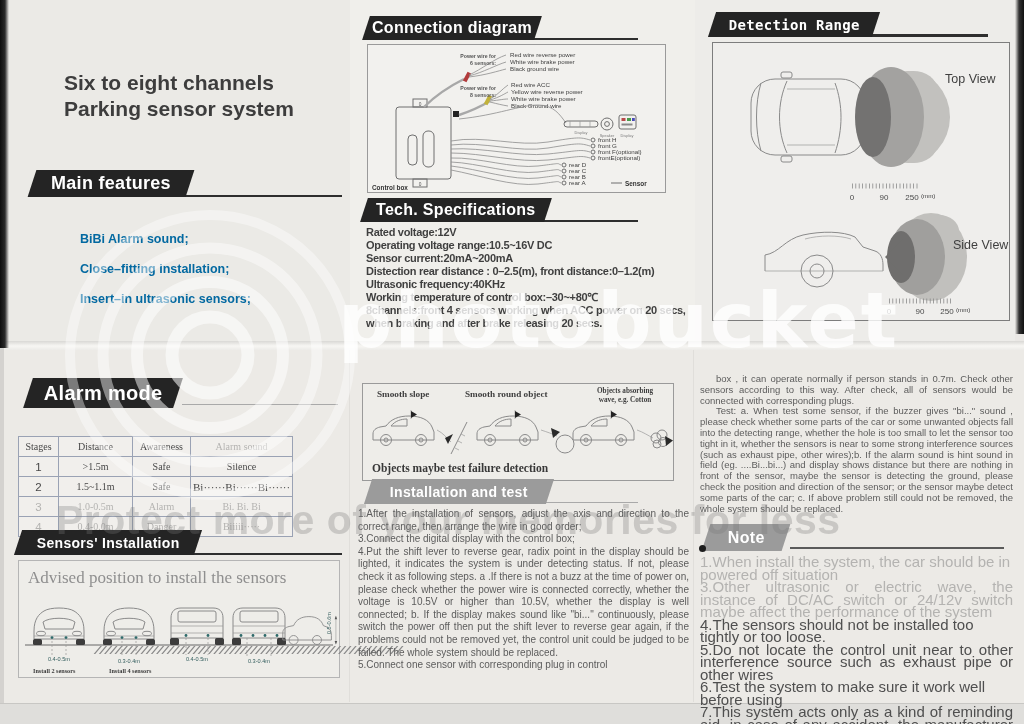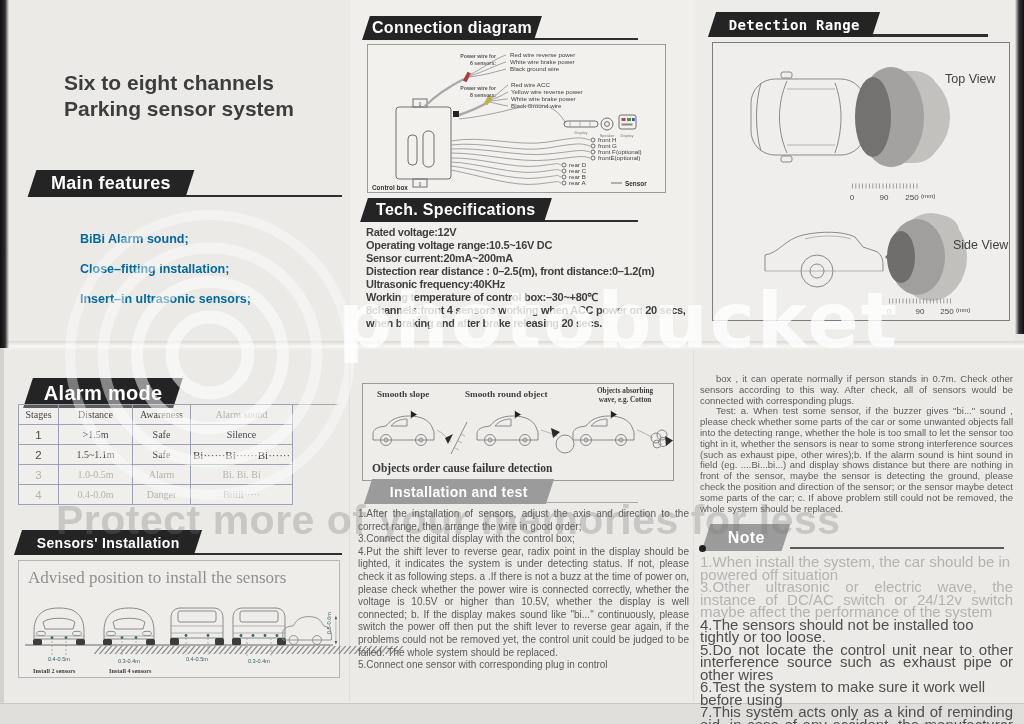--- a/index.html
+++ b/index.html
@@ -22,21 +22,21 @@
   .rule{position:absolute;background:#2e2e2e;z-index:9;}
   .rule.lt{background:#a9a9a9;}
   
   .txt{position:absolute;color:#5c5c5c;z-index:10;}
   .just{text-align:justify;}
   .bold{font-weight:bold;}
   .ser{font-family:"Liberation Serif",serif;}
   .fade{color:#b4b3b1;}
   .box{position:absolute;border:1px solid #9a9a9a;z-index:8;background:rgba(255,255,255,0.15);}
   
-  table.alarm{position:absolute;left:18px;top:404px;border-collapse:collapse;z-index:10;
+  table.alarm{position:absolute;left:18px;top:436px;border-collapse:collapse;z-index:10;
       font-family:"Liberation Serif",serif;color:#474747;background:rgba(255,255,255,0.25);}
   table.alarm th,table.alarm td{border:1px solid #9aa2b4;text-align:center;font-weight:normal;
       font-size:10px;padding:0 2px;height:19px;}
   table.alarm td.stage{font-family:"Liberation Sans",sans-serif;font-size:11.5px;}
   
   svg{overflow:visible;}
   svg .cl{fill:none;stroke:#8a8a8a;stroke-width:1;}
   svg .ln{fill:none;stroke:#6f6f6f;stroke-width:1;}
   svg .thin{fill:none;stroke:#9a9a9a;stroke-width:.7;}
   svg .cable{fill:none;stroke:#a8a8a8;stroke-width:2.4;}
@@ -414,21 +414,21 @@
       <g transform="translate(208,24)">
         <use href="#g-car-sideL"></use>
         <path d="M66,22 C72,24 78,28 82,30" class="thin"></path>
         <circle cx="85" cy="30" r="5" class="cl"></circle>
         <circle cx="91" cy="27" r="5" class="cl"></circle>
         <circle cx="92" cy="34" r="4.5" class="cl"></circle>
         <circle cx="86" cy="36" r="4" class="cl"></circle>
         <polygon points="94,28 102,32.5 95,38" fill="#2a2a2a"></polygon>
       </g>
     </svg>
-    <div class="txt ser bold" style="left:9px;top:78px;font-size:11.5px;color:#383838;">Objects order cause failure detection</div>
+    <div class="txt ser bold" style="left:9px;top:78px;font-size:11.5px;color:#383838;">Objects maybe test failure detection</div>
   </div>
 
   <div class="banner gray" style="left:368px;top:479px;width:182px;height:25px;font-size:14px;">
     <span>Installation and test</span>
   </div>
   <div class="rule lt" style="left:376px;top:502px;width:262px;height:1px;"></div>
 
   <div class="txt just" style="left:358px;top:508px;width:331px;font-size:10px;line-height:12.6px;color:#5c5c5c;">
     <div>1.After the installation of sensors, adjust the axis and direction to the correct range, then arrange the wire in good order;</div>
     <div>3.Connect the digital display with the control box;</div>

